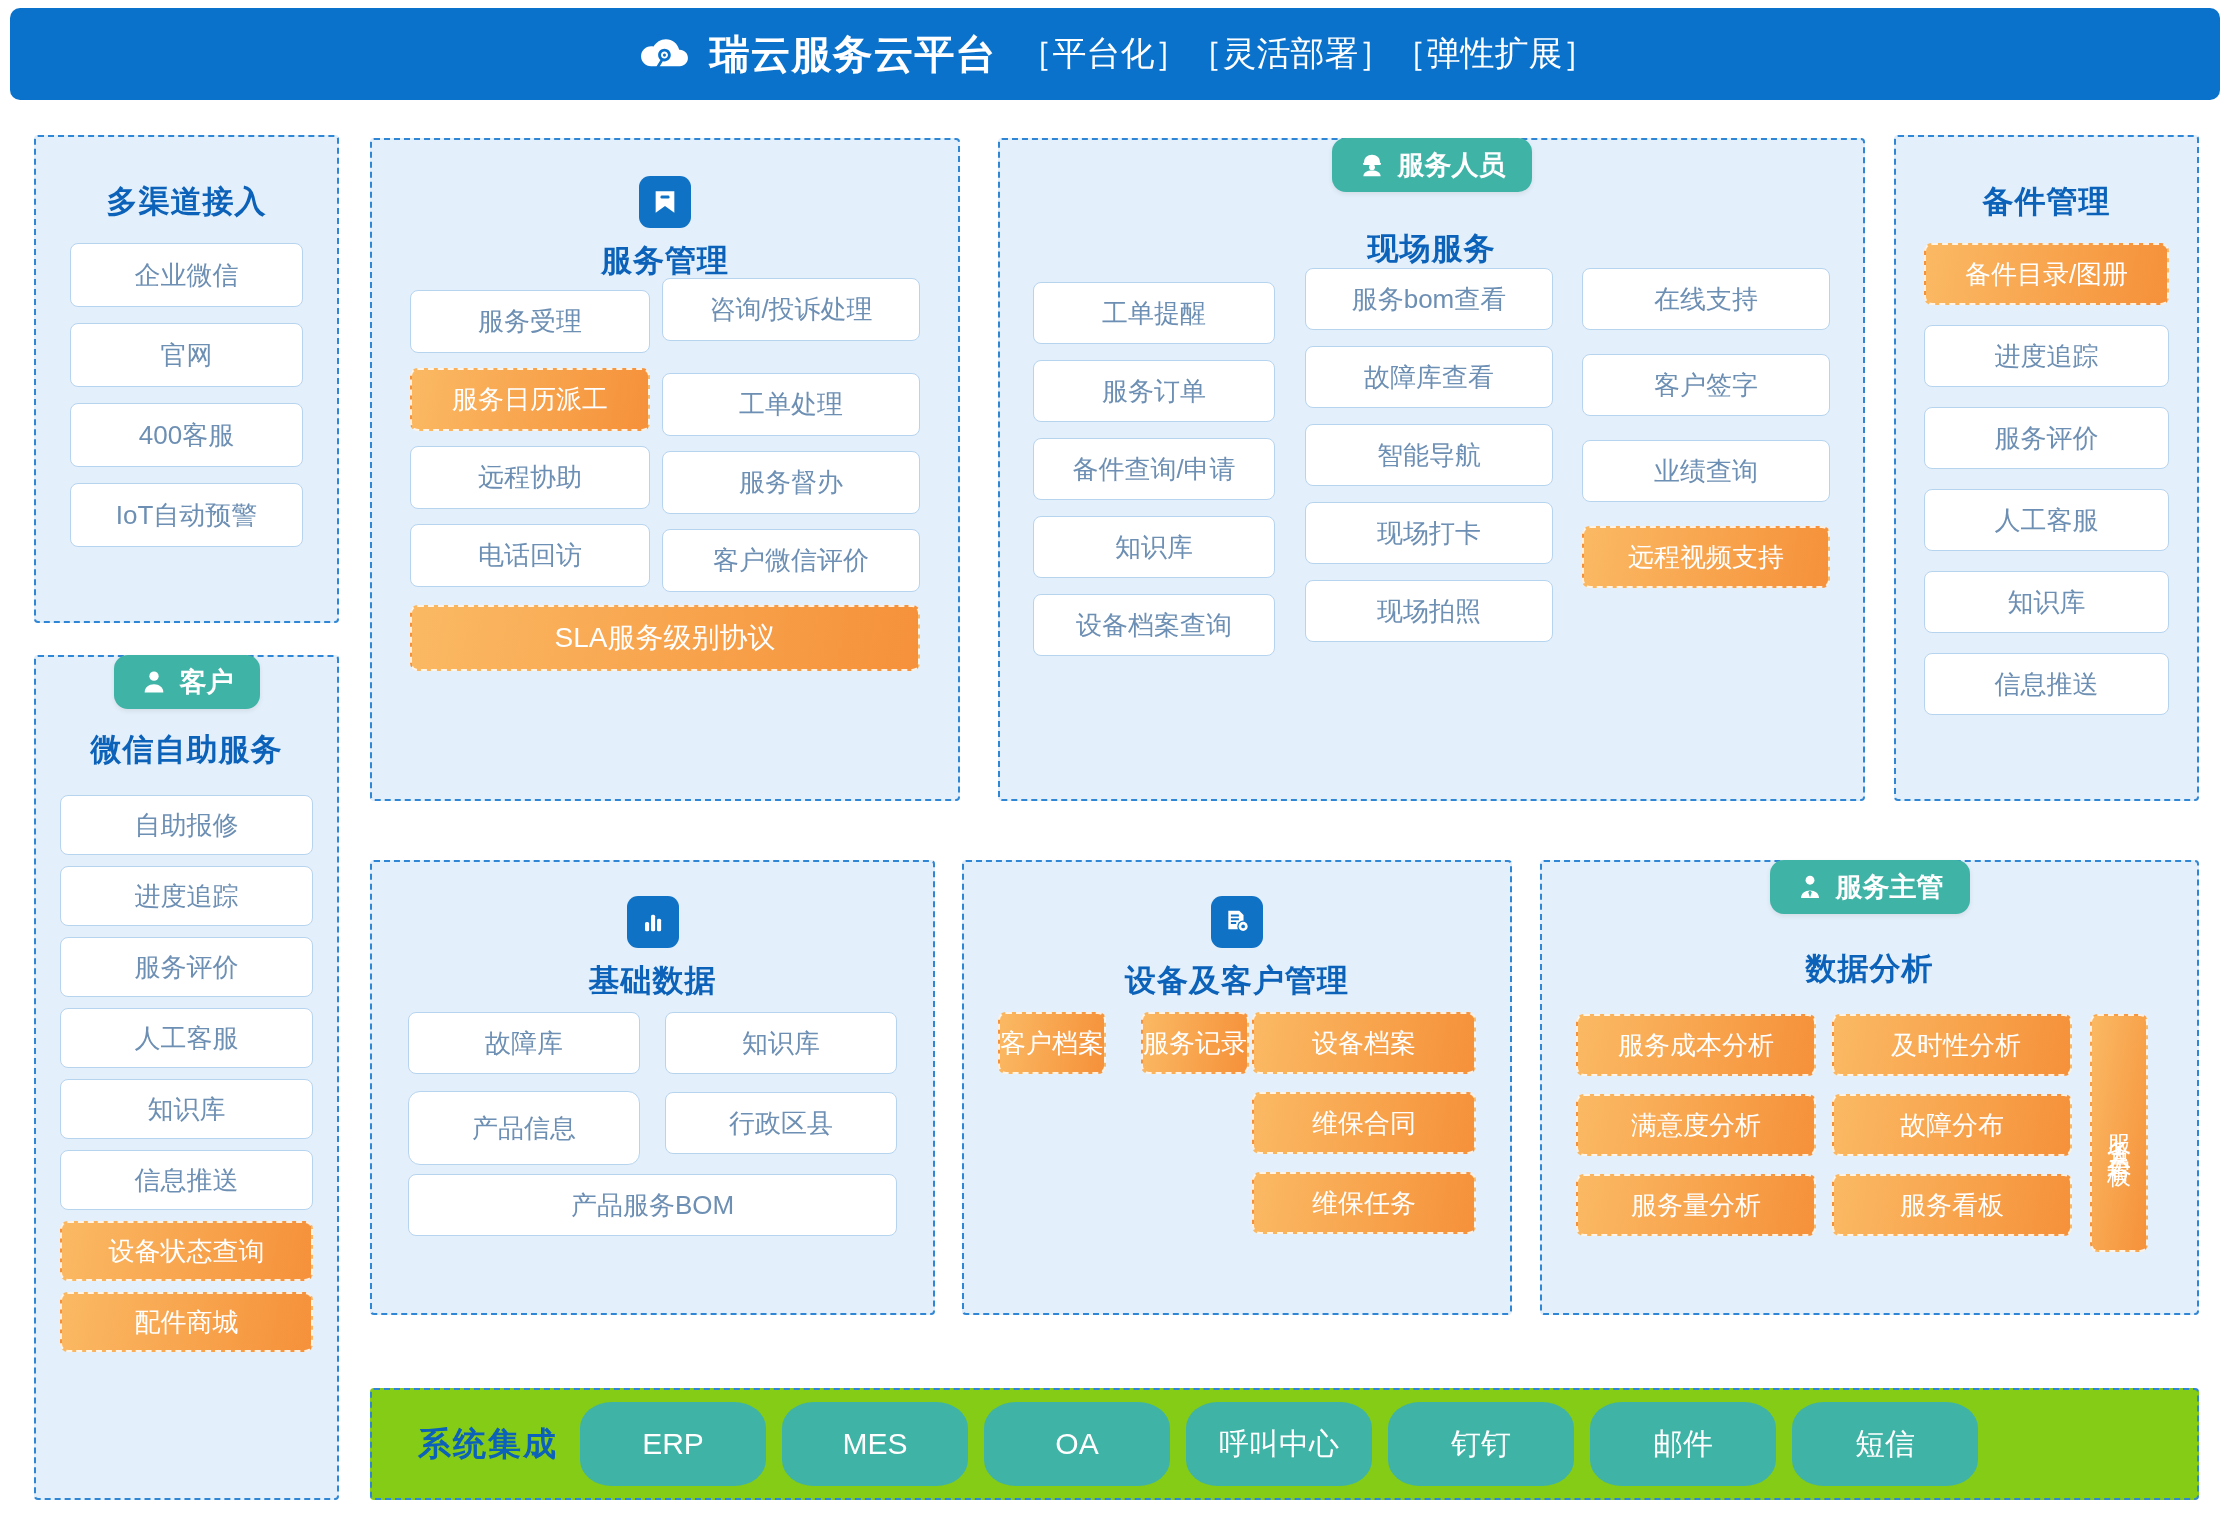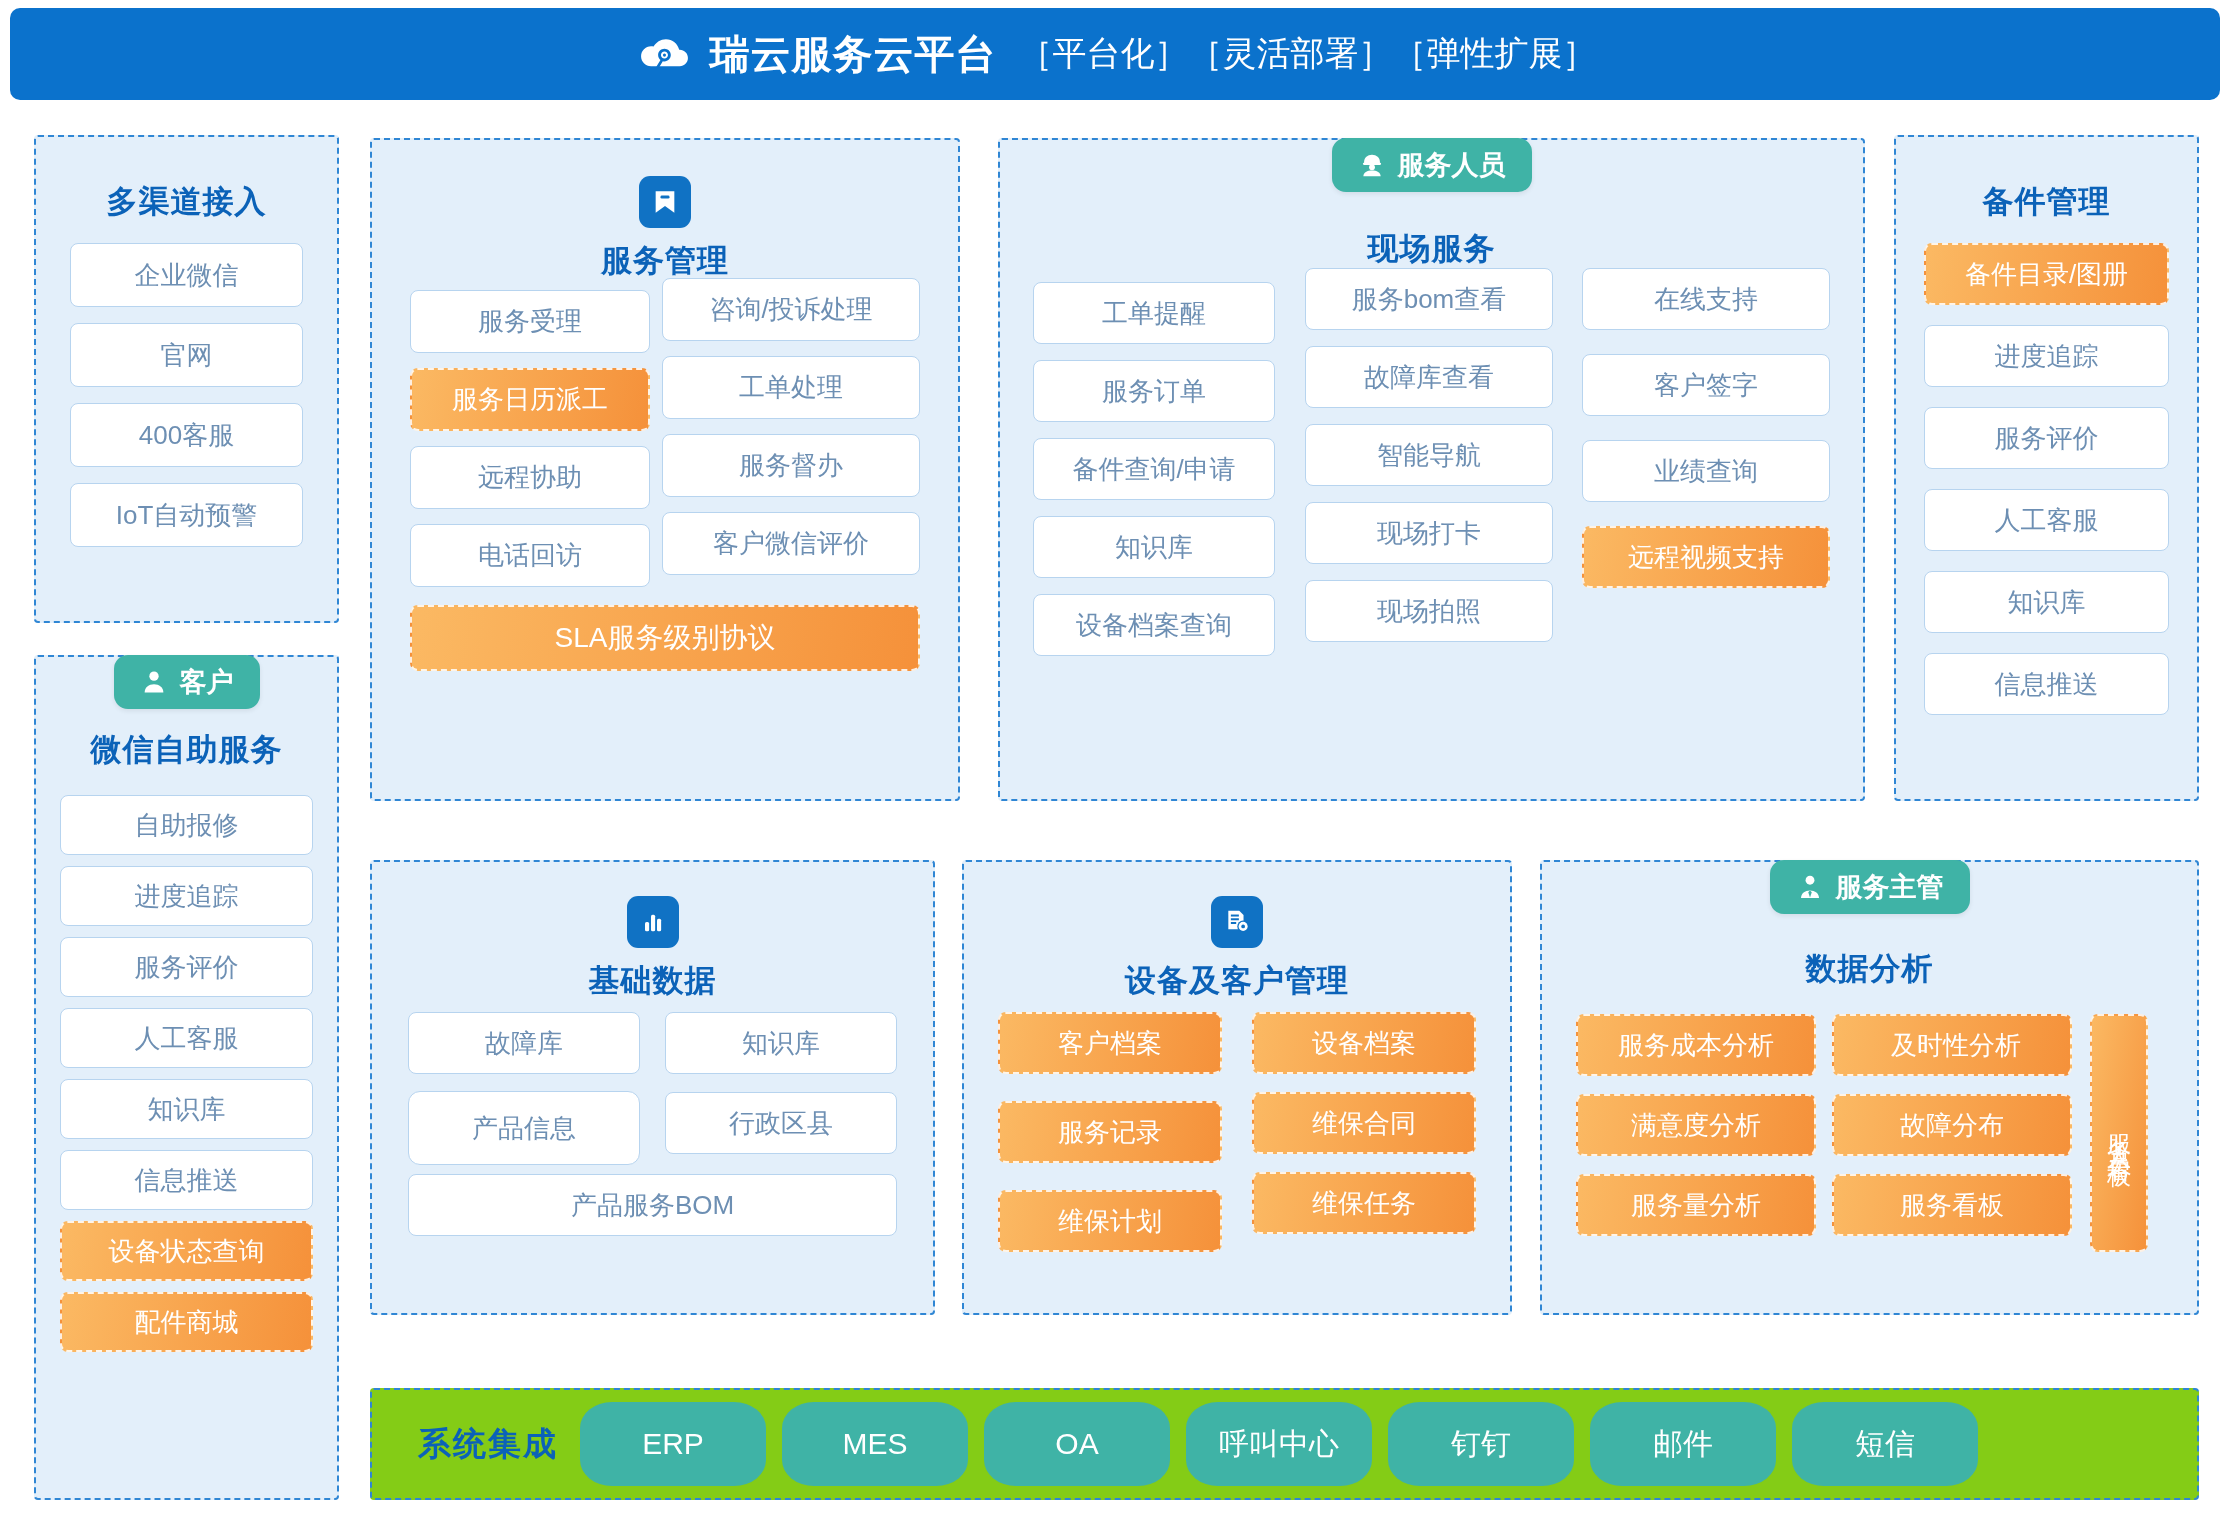--- a/index.html
+++ b/index.html
@@ -199,21 +199,21 @@
     <div class="panel-title" style="margin-top:12px;">服务管理</div>
 
     <div style="position:absolute; left:28px; top:140px; width:240px; display:flex; flex-direction:column; gap:15px;">
       <div class="tile" style="height:63px;">服务受理</div>
       <div class="tile orange" style="height:63px;">服务日历派工</div>
       <div class="tile" style="height:63px;">远程协助</div>
       <div class="tile" style="height:63px;">电话回访</div>
     </div>
     <div style="position:absolute; right:28px; top:128px; width:258px; display:flex; flex-direction:column; gap:15px;">
       <div class="tile" style="height:63px;">咨询/投诉处理</div>
-      <div class="tile" style="height:63px;">工单处理</div>
+      <div class="tile" style="height:63px;margin-top:17px;">工单处理</div>
       <div class="tile" style="height:63px;">服务督办</div>
       <div class="tile" style="height:63px;">客户微信评价</div>
     </div>
     <div style="position:absolute; left:28px; right:28px; top:455px;">
       <div class="tile orange" style="height:66px; font-size:28px;">SLA服务级别协议</div>
     </div>
   </div>
 </div>
 
 <div class="panel" style="left:998px; top:138px; width:867px; height:663px;">
@@ -298,21 +298,21 @@
         <path d="M5.5 3.6h8.2l3.2 3.2v10.6H5.5z" fill="#fff"></path>
         <rect x="7.4" y="6.4" width="6" height="1.5" fill="#1072c4"></rect>
         <rect x="7.4" y="9.2" width="6" height="1.5" fill="#1072c4"></rect>
         <rect x="7.4" y="12" width="4" height="1.5" fill="#1072c4"></rect>
         <circle cx="16.6" cy="15.3" r="4.4" fill="#1072c4"></circle>
         <circle cx="16.6" cy="15.3" r="3.4" fill="#fff"></circle>
         <circle cx="16.6" cy="15.3" r="1.4" fill="#1072c4"></circle>
       </svg>
     </div>
     <div class="panel-title" style="margin-top:12px;">设备及客户管理</div>
-    <div style="position:absolute; left:24px; top:140px; width:224px; display:flex; flex-direction:column; gap:27px;">
+    <div style="position:absolute; left:24px; top:140px; width:224px; display:flex; flex-direction:row; gap:35px;">
       <div class="tile orange" style="height:62px;">客户档案</div>
       <div class="tile orange" style="height:62px;">服务记录</div>
       <div class="tile orange" style="height:62px;">维保计划</div>
     </div>
     <div style="position:absolute; right:24px; top:140px; width:224px; display:flex; flex-direction:column; gap:18px;">
       <div class="tile orange" style="height:62px;">设备档案</div>
       <div class="tile orange" style="height:62px;">维保合同</div>
       <div class="tile orange" style="height:62px;">维保任务</div>
     </div>
   </div>

